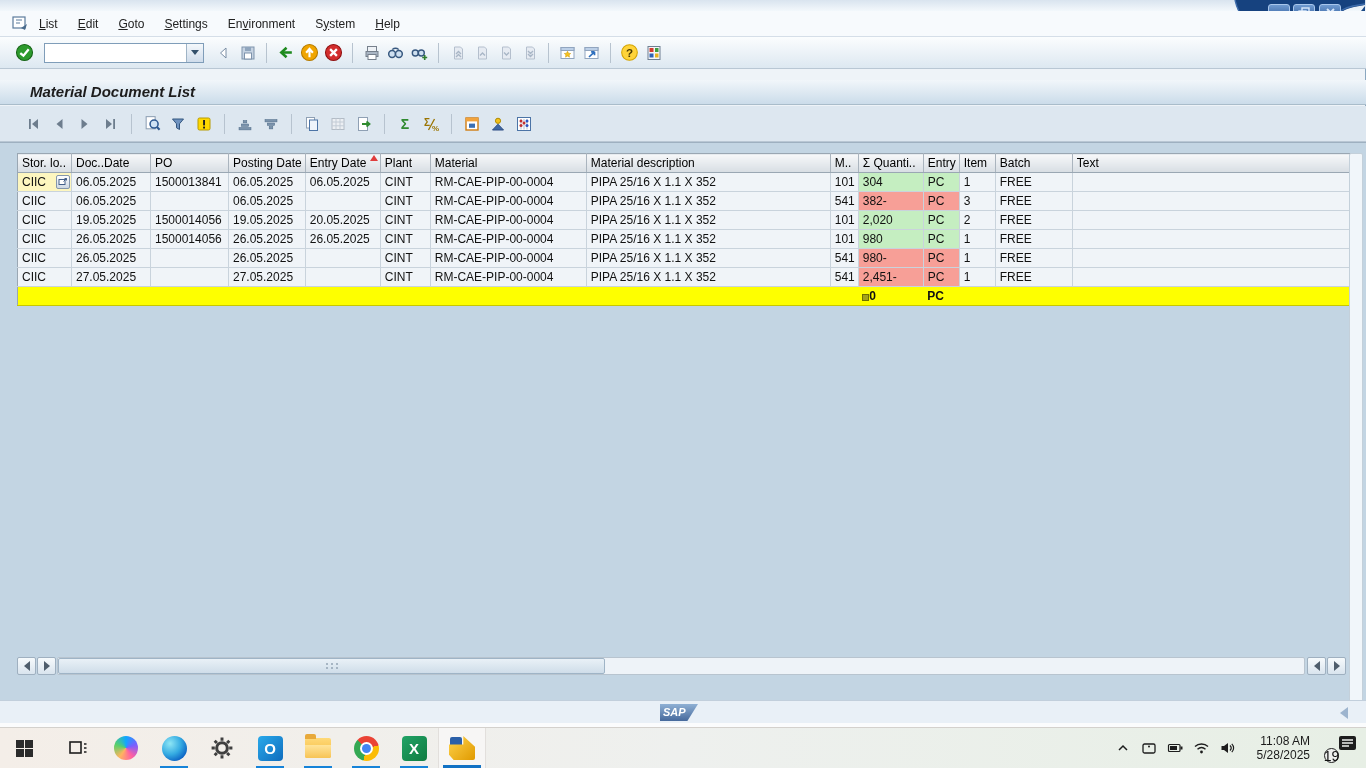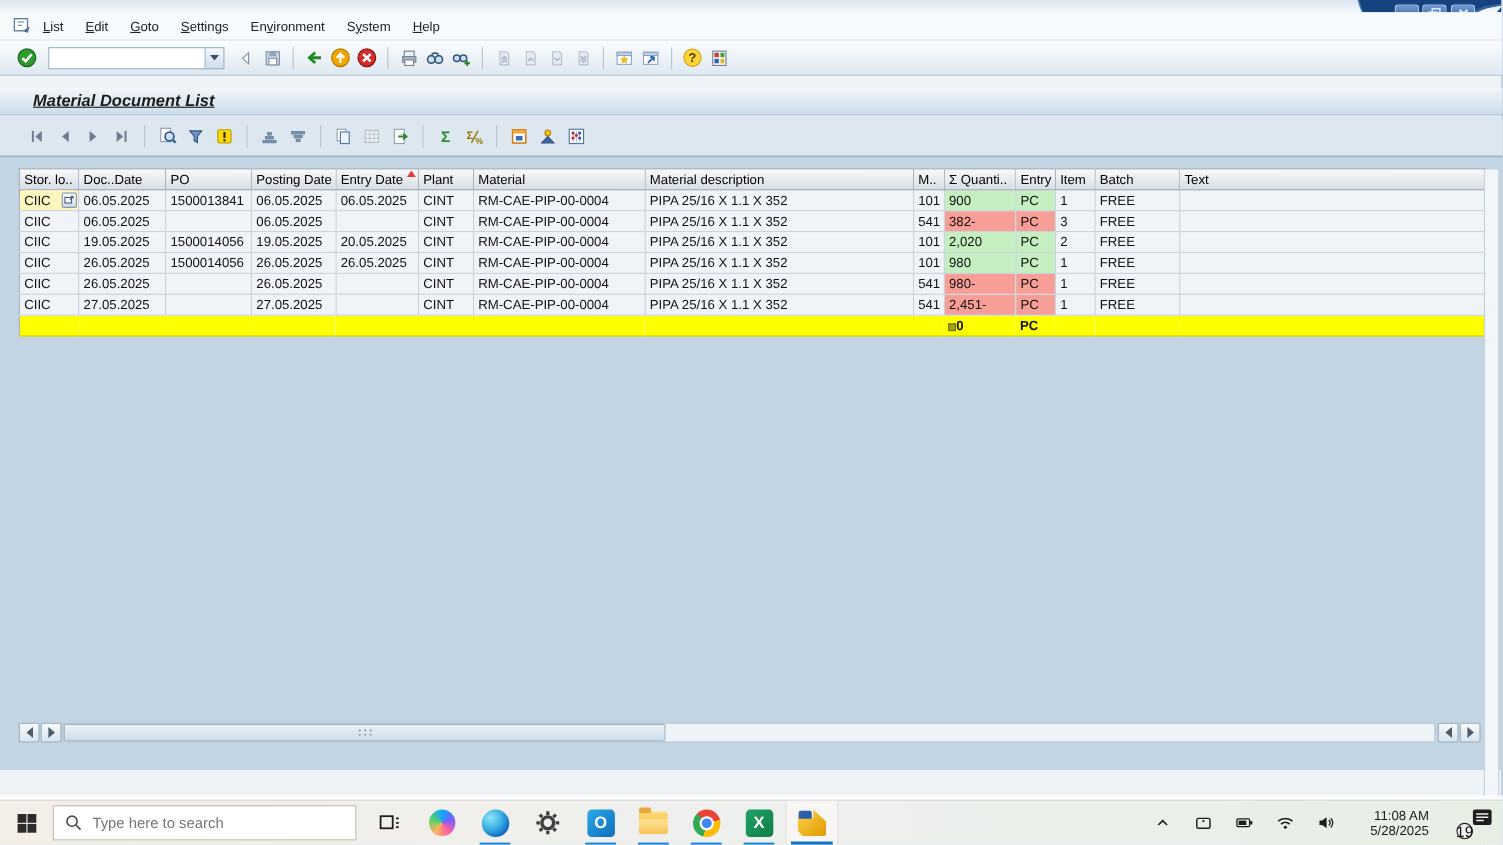--- a/index.html
+++ b/index.html
@@ -28,21 +28,21 @@
              border-bottom:1px solid #b9c7d4; display:flex; align-items:center; gap:3px; padding-left:14px; }
   .tico { width:21px; height:20px; display:flex; align-items:center; justify-content:center; }
   .tsep { width:1px; height:20px; background:#b7c3cf; margin:0 5px; }
   .cmd-field { width:160px; height:20px; border:1px solid #7f9db9; background:#fff; display:flex; margin:0 6px 0 6px; }
   .cmd-field input { flex:1; border:0; outline:none; font-size:12px; padding:0 3px; min-width:0; font-family:inherit; }
   .cmd-drop { width:17px; background:linear-gradient(180deg,#f4f8fb,#cfdceb); border-left:1px solid #9fb4c6; display:flex; align-items:center; justify-content:center; }
   .tri-down { width:0; height:0; border-left:4px solid transparent; border-right:4px solid transparent; border-top:5px solid #33506b; }
 
   
   .titlebar { position:absolute; left:0; top:80px; width:1366px; height:25px; background:linear-gradient(180deg,#f1f6fa,#cbdcea); border-bottom:1px solid #a9bcca; }
-  .screen-title { position:absolute; left:30px; top:3px; font-size:15px; font-weight:bold; font-style:italic; color:#1c1c1c;text-decoration:underline; }
+  .screen-title { position:absolute; left:30px; top:3px; font-size:15px; font-weight:bold; font-style:italic; color:#1c1c1c; }
 
   
   .apptoolbar { position:absolute; left:0; top:106px; width:1366px; height:36px; background:#dde7f0; border-bottom:1px solid #b9c7d4;
                 display:flex; align-items:center; gap:4px; padding-left:22px; }
   .aico { width:22px; height:21px; display:flex; align-items:center; justify-content:center; }
 
   
   .content { position:absolute; left:0; top:142px; width:1366px; height:558px; background:#c3d5e3; border-top:1px solid #9eb0c0; }
 
   
@@ -107,21 +107,21 @@
   .ic-folder::before { content:""; position:absolute; top:-4px; left:0; width:11px; height:5px; background:#e8a93a; border-radius:2px 2px 0 0; }
   .ic-folder::after { content:""; position:absolute; left:0; bottom:0; width:26px; height:13px; background:linear-gradient(180deg,#ffe49a,#f7c455); border-radius:0 0 2px 2px; }
   .ic-chrome { width:25px; height:25px; border-radius:50%; background:conic-gradient(from -45deg,#ea4335 0 120deg,#fbbc05 120deg 240deg,#34a853 240deg 360deg); position:relative; }
   .ic-chrome::before { content:""; position:absolute; left:6px; top:6px; width:13px; height:13px; border-radius:50%; background:#fff; }
   .ic-chrome::after { content:""; position:absolute; left:8px; top:8px; width:9px; height:9px; border-radius:50%; background:#4285f4; }
   .ic-excel { width:25px; height:25px; border-radius:4px; background:linear-gradient(135deg,#21a366,#107c41); color:#fff; font-weight:bold; font-size:15px; display:flex; align-items:center; justify-content:center; }
   .ic-saplogon { width:26px; height:24px; position:relative; }
   .ic-saplogon .gold { position:absolute; inset:0; background:linear-gradient(135deg,#ffd34d,#e09a00); clip-path:polygon(0 35%,55% 35%,55% 0,100% 45%,100% 100%,18% 100%,0 78%); border-radius:2px; }
   .ic-saplogon .blue { position:absolute; left:1px; top:1px; width:12px; height:12px; background:#2b5fa8; border-radius:2px; }
 
-  .tray { margin-left:auto; display:flex; align-items:center; gap:19px; padding-right:8px; }
+  .tray { margin-left:auto; display:flex; align-items:center; gap:8px; padding-right:8px; }
   .tray-ic { width:18px; height:18px; display:flex; align-items:center; justify-content:center; }
   .clock { text-align:right; font-size:12px; color:#1b1b1b; line-height:14px; width:66px; }
   .notif { position:relative; width:34px; height:30px; margin-left:6px; }
   .notif .badge { position:absolute; left:0; bottom:0; width:15px; height:15px; border:1px solid #222; border-radius:50%; background:#eef0ee;
                   font-size:14px; display:flex; align-items:center; justify-content:center; color:#111; }
 
   u { text-decoration:underline; }
 </style>
 </head>
 <body>
@@ -461,21 +461,21 @@
             <span class="ck bl"></span><span class="ck br"></span>
           </td>
           <td>06.05.2025</td>
           <td>1500013841</td>
           <td>06.05.2025</td>
           <td>06.05.2025</td>
           <td>CINT</td>
           <td>RM-CAE-PIP-00-0004</td>
           <td>PIPA 25/16 X 1.1 X 352</td>
           <td class="num">101</td>
-          <td class="num green">900</td>
+          <td class="num green">304</td>
           <td class="green">PC</td>
           <td class="num">1</td>
           <td>FREE</td>
           <td></td>
         </tr>
         <tr>
           <td>CIIC</td>
           <td>06.05.2025</td>
           <td></td>
           <td>06.05.2025</td>
@@ -593,39 +593,36 @@
       </svg>
     </div>
   </div>
   <div class="hs-btn" style="left:1307px;">
       <span class="tri-l"></span>
     </div>
   <div class="hs-btn" style="left:1327px;">
       <span class="tri-r"></span>
     </div>
 
+  <div class="statusbar">
+    <div class="sap-logo">SAP</div>
+    <div class="status-expand"></div>
+  </div>
 </div>
 
 <div class="desk-gap"></div>
 
 <div class="taskbar">
   <div class="start-btn">
     <span class="win-logo">
         <span></span>
         <span></span>
         <span></span>
         <span></span>
       </span>
-  </div>
-  <div class="search-box">
-    <svg width="16" height="16" viewBox="0 0 16 16">
-      <circle cx="6.5" cy="6.5" r="4.6" fill="none" stroke="#4e4e4e" stroke-width="1.5"></circle>
-      <path d="M10 10 L14.2 14.2" stroke="#4e4e4e" stroke-width="1.5"></path>
-    </svg>
-    <input placeholder="Type here to search" style="">
   </div>
   <div style="display:flex; margin-left:6px;">
     <div class="tb-slot">
       <svg width="22" height="20" viewBox="0 0 22 20">
         <rect x="3" y="4" width="11" height="11" fill="none" stroke="#1d1d1d" stroke-width="1.6"></rect>
         <path d="M17 6 h2.5 M17 10 h2.5 M17 14 h2.5" stroke="#1d1d1d" stroke-width="1.6"></path>
       </svg>
     </div>
     <div class="tb-slot">
         <span class="ic-copilot"></span>

